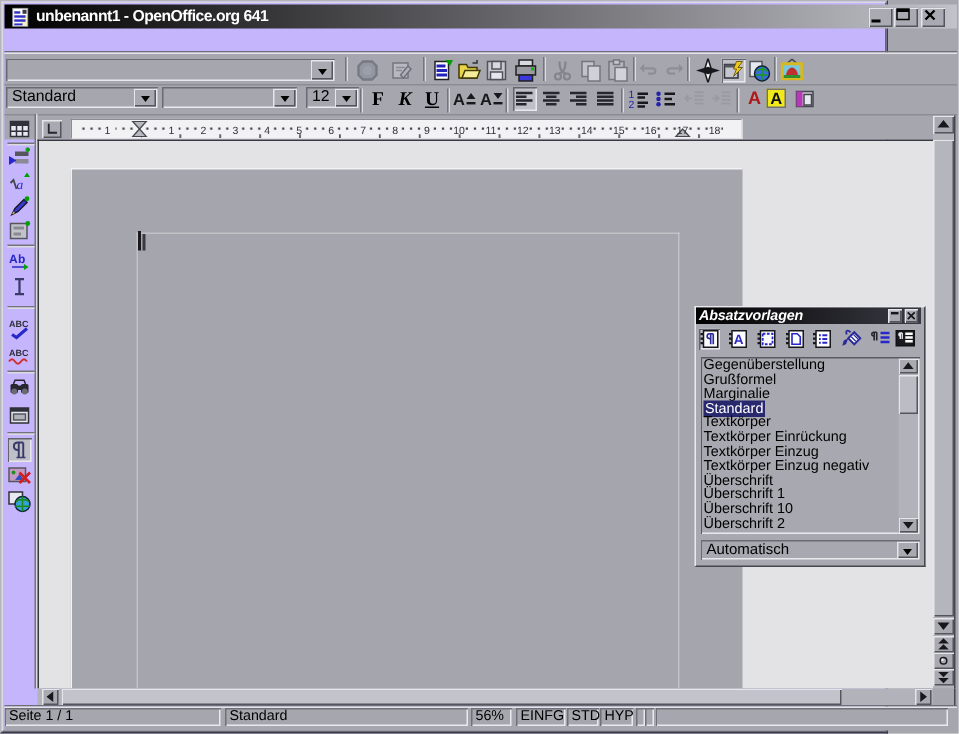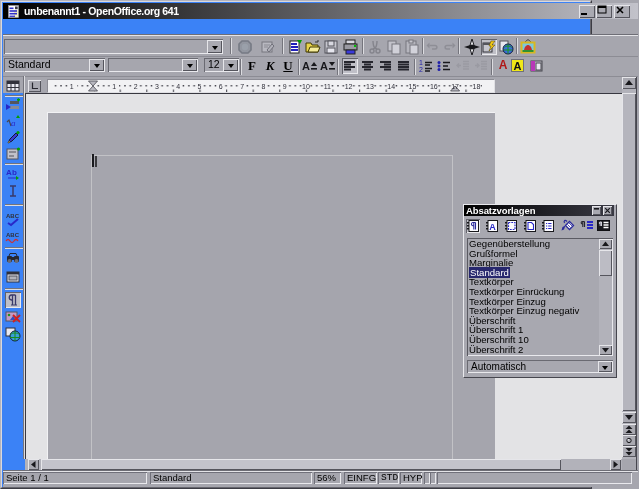--- a/index.html
+++ b/index.html
@@ -1,19 +1,19 @@
 <!DOCTYPE html>
 <html><head><meta charset="utf-8">
 <style>
 html,body{margin:0;padding:0;}
 body{width:639px;height:489px;overflow:hidden;font-family:"Liberation Sans",sans-serif;background:#a6a6ae;-webkit-font-smoothing:antialiased;}
 *{box-sizing:border-box;}
 svg{display:block;}
 .abs{position:absolute;}
-#win{position:relative;width:592px;height:489px;background:#3b82f6;
+#win{position:relative;width:592px;height:489px;background:#c4b5fd;
  border-top:1px solid #b4b4bc;border-left:1px solid #b4b4bc;
  border-right:1px solid #3c3c44;border-bottom:1px solid #3c3c44;}
 #inwin{position:absolute;left:0;top:0;right:0;bottom:0;
  border-top:1px solid #d9d9df;border-left:1px solid #d9d9df;
  border-right:1px solid #66666e;border-bottom:1px solid #66666e;}
 
 #title{left:2px;top:2px;width:635px;height:16px;background:linear-gradient(to right,#000000,#c2c2ca);}
 #title .txt{position:absolute;left:21px;top:2px;color:#fff;font-size:10.5px;font-weight:bold;letter-spacing:-0.35px;}
 .tbtn{position:absolute;top:2px;width:16px;height:13px;background:#aaaab2;
  box-shadow:inset 1px 1px 0 #e6e6ea, inset -1px -1px 0 #55555d;
@@ -508,21 +508,21 @@
   <svg width="11" height="11">
           <polygon points="8,5.5 3.5,2 3.5,9" fill="#18181c"></polygon>
         </svg>
       </div>
 </div>
 <div class="abs" style="left:621px;top:458px;width:15px;height:11px;background:#a6a6ae;border-right:1px solid #46464e;"></div>
 
 <div class="abs" id="sty" style="left:462px;top:203px;width:154px;height:174px;background:#a8a8b0;
  border-top:1px solid #e9e9ed;border-left:1px solid #e9e9ed;border-right:1px solid #46464e;border-bottom:1px solid #46464e;">
  <div class="abs" style="left:0px;top:0px;width:150px;height:11px;background:linear-gradient(to right,#000,#3a3a44);">
-  <div class="abs" style="left:2px;top:0px;color:#fff;font-size:9.5px;font-weight:bold;letter-spacing:-0.1px;">Absatzvorlagen</div>
+  <div class="abs" style="left:2px;top:0px;color:#fff;font-size:9.5px;font-weight:bold;letter-spacing:-0.1px;font-style:italic;">Absatzvorlagen</div>
   <div class="abs" style="left:128px;top:1px;width:9px;height:9px;background:#a9a9b1;box-shadow:inset 1px 1px 0 #e6e6ea, inset -1px -1px 0 #55555d;">
    <svg width="9" height="9">
             <rect x="2" y="2" width="5" height="1.6" fill="#18181c"></rect>
           </svg>
         </div>
   <div class="abs" style="left:139px;top:1px;width:9px;height:9px;background:#a9a9b1;box-shadow:inset 1px 1px 0 #e6e6ea, inset -1px -1px 0 #55555d;">
    <svg width="9" height="9">
             <path d="M2.2 2.2 L6.8 6.8 M6.8 2.2 L2.2 6.8" stroke="#18181c" stroke-width="1.2"></path>
           </svg>
         </div>
@@ -618,19 +618,19 @@
         </div>
  </div>
 </div>
 
 <div class="abs" style="left:2px;top:469px;width:635px;height:2px;border-top:1px solid #6e6e76;border-bottom:1px solid #e4e4e8;"></div>
 <div class="abs row" id="status" style="top:471px;height:15px;">
   <div class="scell" style="left:0px;width:144px;">Seite 1 / 1</div>
   <div class="scell" style="left:147px;width:162px;">Standard</div>
   <div class="scell" style="left:311px;width:27px;">56%</div>
   <div class="scell" style="left:341px;width:33px;">EINFG</div>
-  <div class="scell" style="left:375px;width:21px;font-family:Liberation Mono, monospace;">STD</div>
+  <div class="scell" style="left:375px;width:21px;">STD</div>
   <div class="scell" style="left:397px;width:22px;">HYP</div>
   <div class="scell" style="left:421px;width:5px;"></div>
   <div class="scell" style="left:427px;width:5px;"></div>
   <div class="scell" style="left:434px;width:195px;"></div>
 </div>
 </div>
 
 </body></html>

